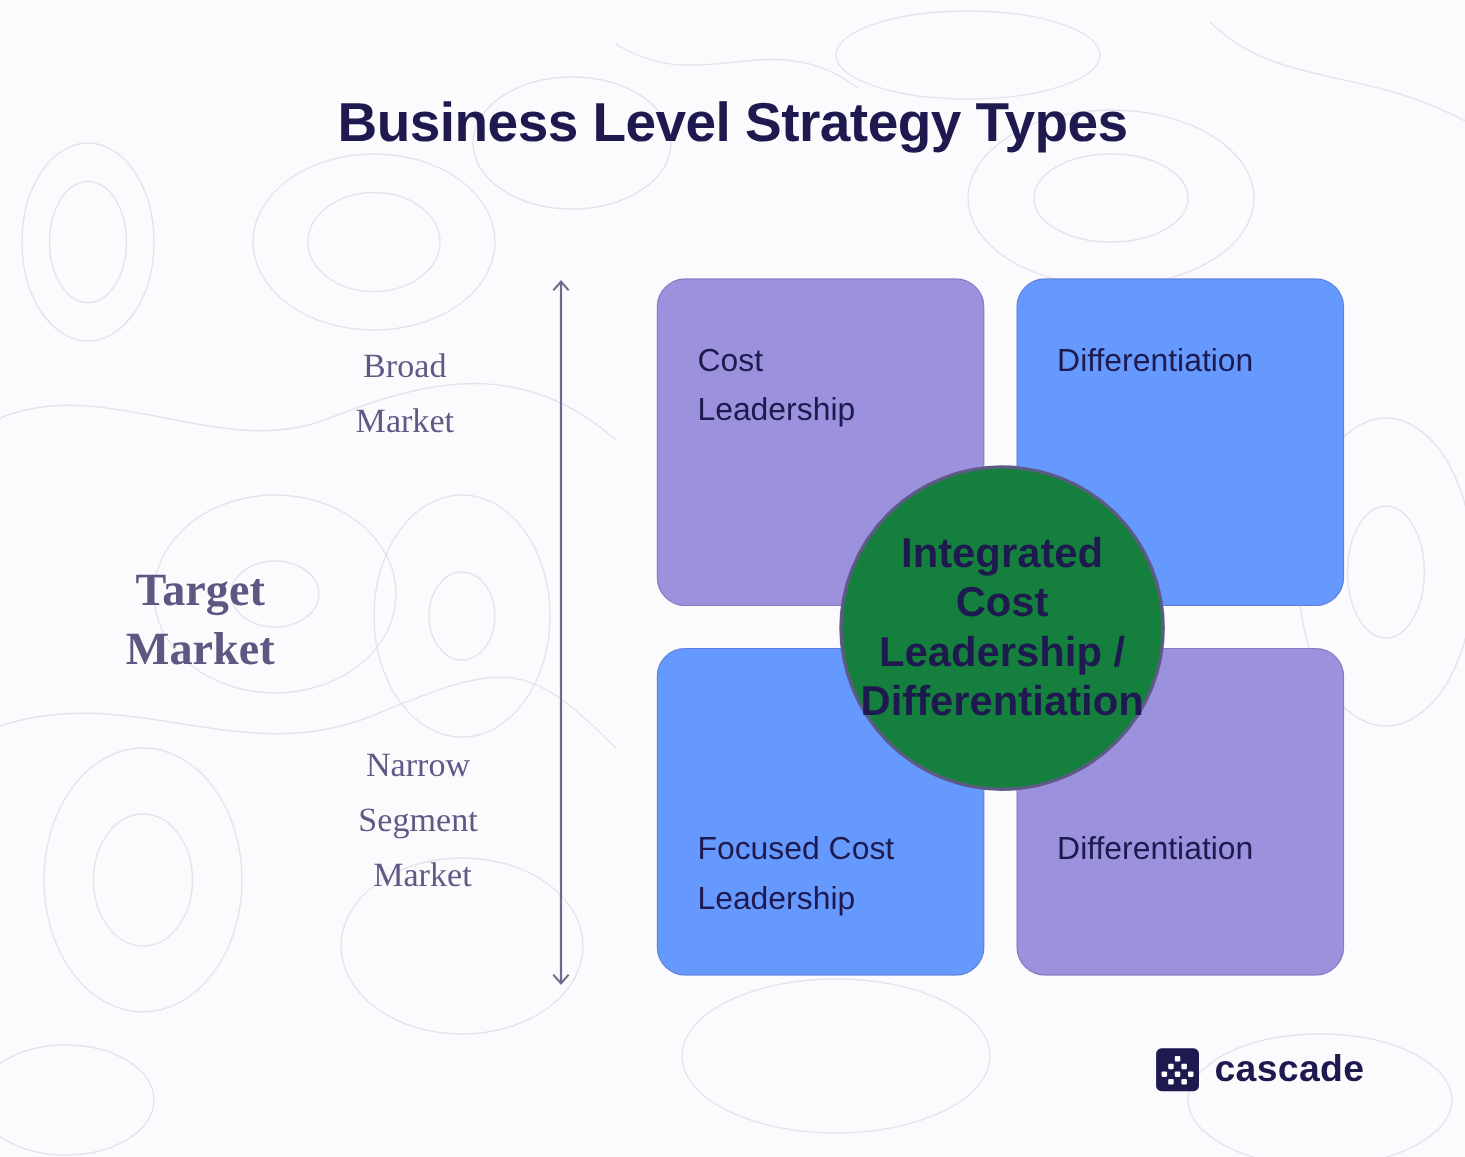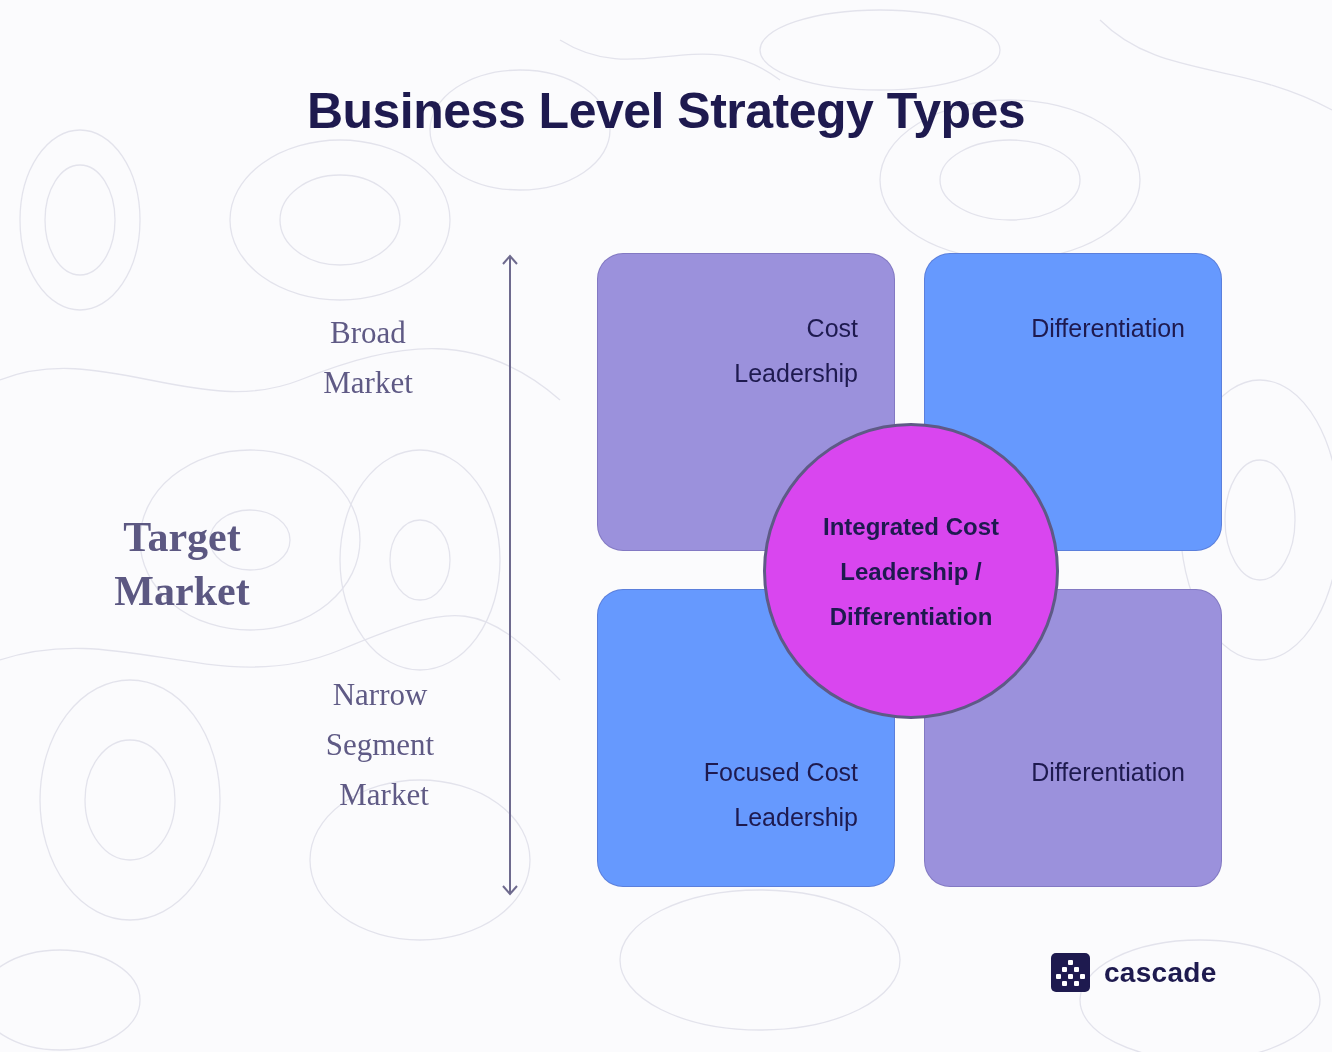--- a/index.html
+++ b/index.html
@@ -14,40 +14,40 @@
     font-size: 50px; font-weight: 700; color: #1e1a4f; letter-spacing: -0.5px; z-index: 2;
   }
   .side-label {
     position: absolute; color: #5f5a85; font-size: 31px; line-height: 50px;
     text-align: center; z-index: 2; font-family: Liberation Serif, serif;
   }
   .target { font-weight: 700; font-size: 42px; line-height: 54px; color: #5c5882; }
   .axis { position: absolute; left: 495px; top: 250px; width: 30px; height: 650px; z-index: 2; }
   .quad {
     position: absolute; width: 298px; height: 298px; border-radius: 26px;
-    box-sizing: border-box; padding: 52px 36px; color: #1e1a4f; font-size: 25px;
-    line-height: 45px; z-index: 2; border: 1px solid rgba(60,50,120,0.25); text-align: right;
+    box-sizing: border-box; padding: 52px 36px; color: #1e1a4f; font-size: 29px;
+    line-height: 45px; z-index: 2; border: 1px solid rgba(60,50,120,0.25);
   }
   .purple { background: #9b91dc; }
   .blue { background: #6699fe; }
   .q-tl { left: 597px; top: 253px; }
   .q-tr { left: 924px; top: 253px; }
   .q-bl { left: 597px; top: 589px; padding-top: 160px; }
   .q-br { left: 924px; top: 589px; padding-top: 160px; }
   .circle {
     position: absolute; left: 763px; top: 423px; width: 296px; height: 296px;
-    border-radius: 50%; background: #d946ef; border: 3px solid #5e5a86;
+    border-radius: 50%; background: #15803d; border: 3px solid #5e5a86;
     box-sizing: border-box; z-index: 3; display: flex; align-items: center;
     justify-content: center; text-align: center; color: #1e1a4f;
-    font-weight: 700; font-size: 24px; line-height: 45px; padding: 0 12px;
+    font-weight: 700; font-size: 38px; line-height: 45px; padding: 0 12px;
   }
   .logo { position: absolute; left: 1051px; top: 953px; display: flex; align-items: center; z-index: 2; }
   .logo-box { width: 39px; height: 39px; border-radius: 5px; background: #1e1a4f; position: relative; }
   .logo-box span { position: absolute; width: 5px; height: 5px; background: #fff; border-radius: 1px; }
-  .logo-text { margin-left: 14px; font-size: 28px; font-weight: 700; color: #1e1a4f; letter-spacing: 0.3px; }
+  .logo-text { margin-left: 14px; font-size: 34px; font-weight: 700; color: #1e1a4f; letter-spacing: 0.3px; }
 </style>
 </head>
 <body>
 
 <svg class="bg" width="1332" height="1052" viewBox="0 0 1332 1052">
   <g fill="none" stroke="#e3e3ec" stroke-width="1.3">
     <ellipse cx="80" cy="220" rx="60" ry="90"></ellipse>
     <ellipse cx="80" cy="220" rx="35" ry="55"></ellipse>
     <ellipse cx="340" cy="220" rx="110" ry="80"></ellipse>
     <ellipse cx="340" cy="220" rx="60" ry="45"></ellipse>

